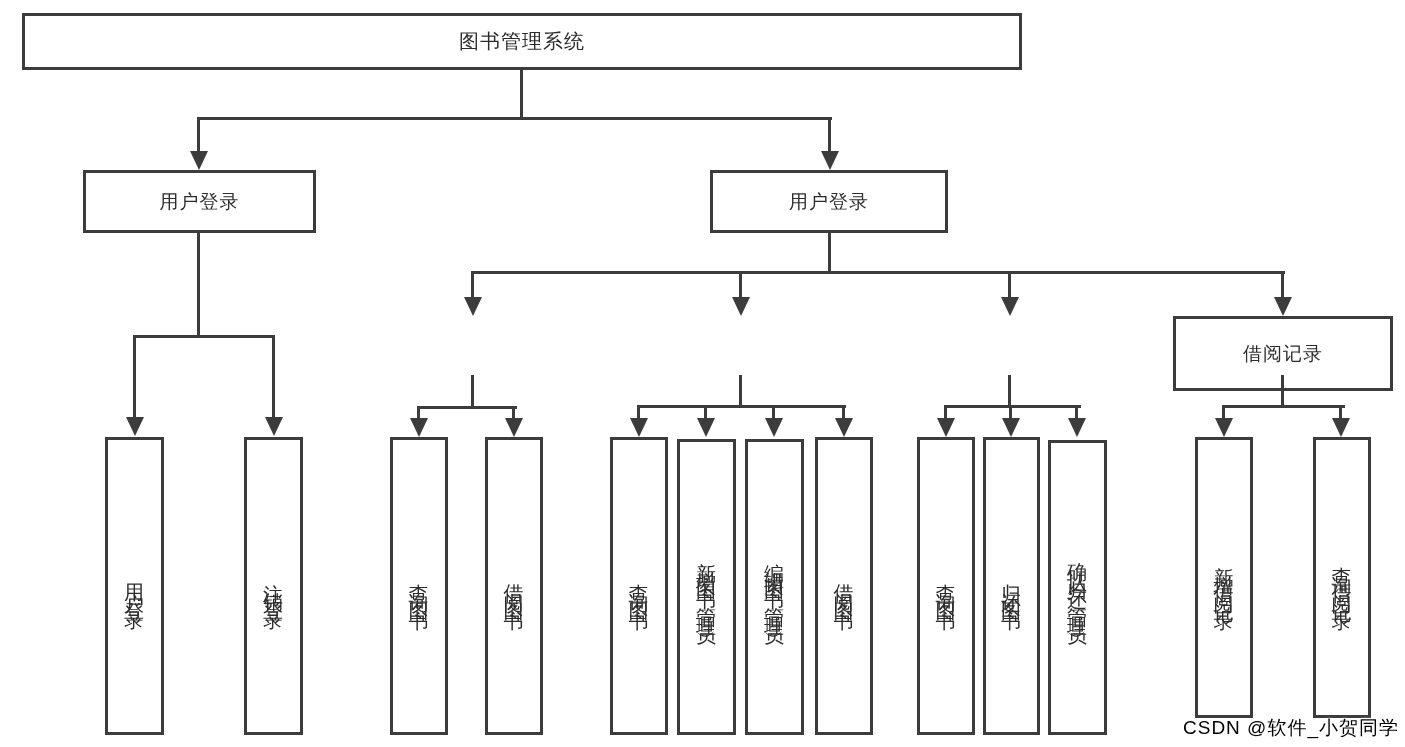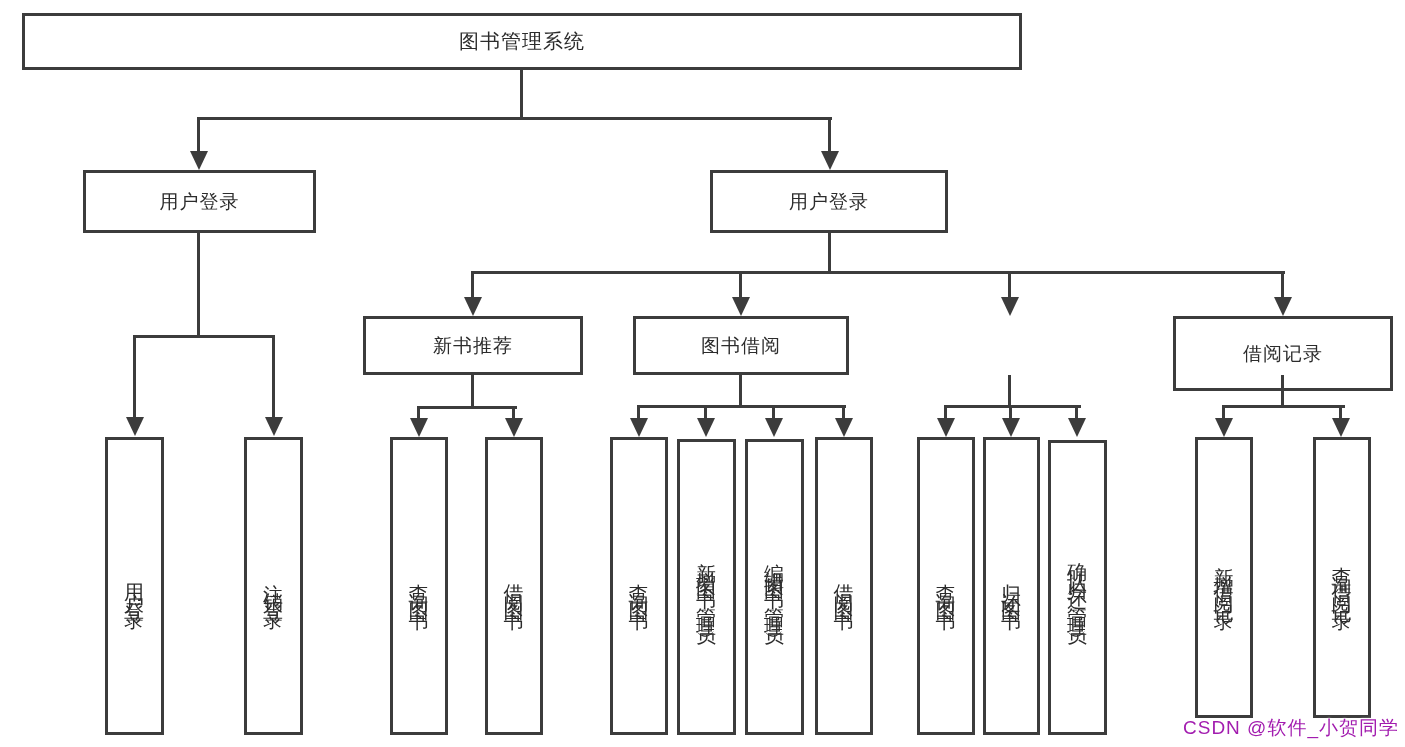--- a/index.html
+++ b/index.html
@@ -36,21 +36,21 @@
   .ln{position:absolute;background:var(--line);}
   .tri{
     position:absolute;width:0;height:0;
     border-left:9px solid transparent;
     border-right:9px solid transparent;
     border-top:19px solid var(--line);
   }
   .wm{
     position:absolute;
     left:1183px;top:715px;
-    color:#a21caf;
+    color:#000000;
     font-size:19px;
     letter-spacing:1px;
     white-space:nowrap;
     text-shadow:0 0 2px #ffffff,0 0 3px #ffffff,1px 1px 1px #ffffff;
   }
 </style>
 </head>
 <body>
 
 <div class="stage">
@@ -78,22 +78,20 @@
   <div class="ln" style="left:471px;top:271px;width:814px;height:3px;"></div>
   <div class="ln" style="left:471px;top:271px;width:3px;height:28px;"></div>
   <div class="tri" style="left:464px;top:297px;"></div>
   <div class="ln" style="left:739px;top:271px;width:3px;height:28px;"></div>
   <div class="tri" style="left:732px;top:297px;"></div>
   <div class="ln" style="left:1008px;top:271px;width:3px;height:28px;"></div>
   <div class="tri" style="left:1001px;top:297px;"></div>
   <div class="ln" style="left:1281px;top:271px;width:3px;height:28px;"></div>
   <div class="tri" style="left:1274px;top:297px;"></div>
 
-  <div class="box" style="left:363px;top:316px;width:220px;height:59px;">新书推荐</div>
-  <div class="box" style="left:633px;top:316px;width:216px;height:59px;">图书借阅</div>
   <div class="box" style="left:1173px;top:316px;width:220px;height:75px;">借阅记录</div>
 
   <div class="ln" style="left:471px;top:375px;width:3px;height:34px;"></div>
   <div class="ln" style="left:417px;top:406px;width:100px;height:3px;"></div>
   <div class="ln" style="left:417px;top:406px;width:3px;height:14px;"></div>
   <div class="tri" style="left:410px;top:418px;"></div>
   <div class="ln" style="left:512px;top:406px;width:3px;height:14px;"></div>
   <div class="tri" style="left:505px;top:418px;"></div>
 
   <div class="ln" style="left:739px;top:375px;width:3px;height:33px;"></div>

